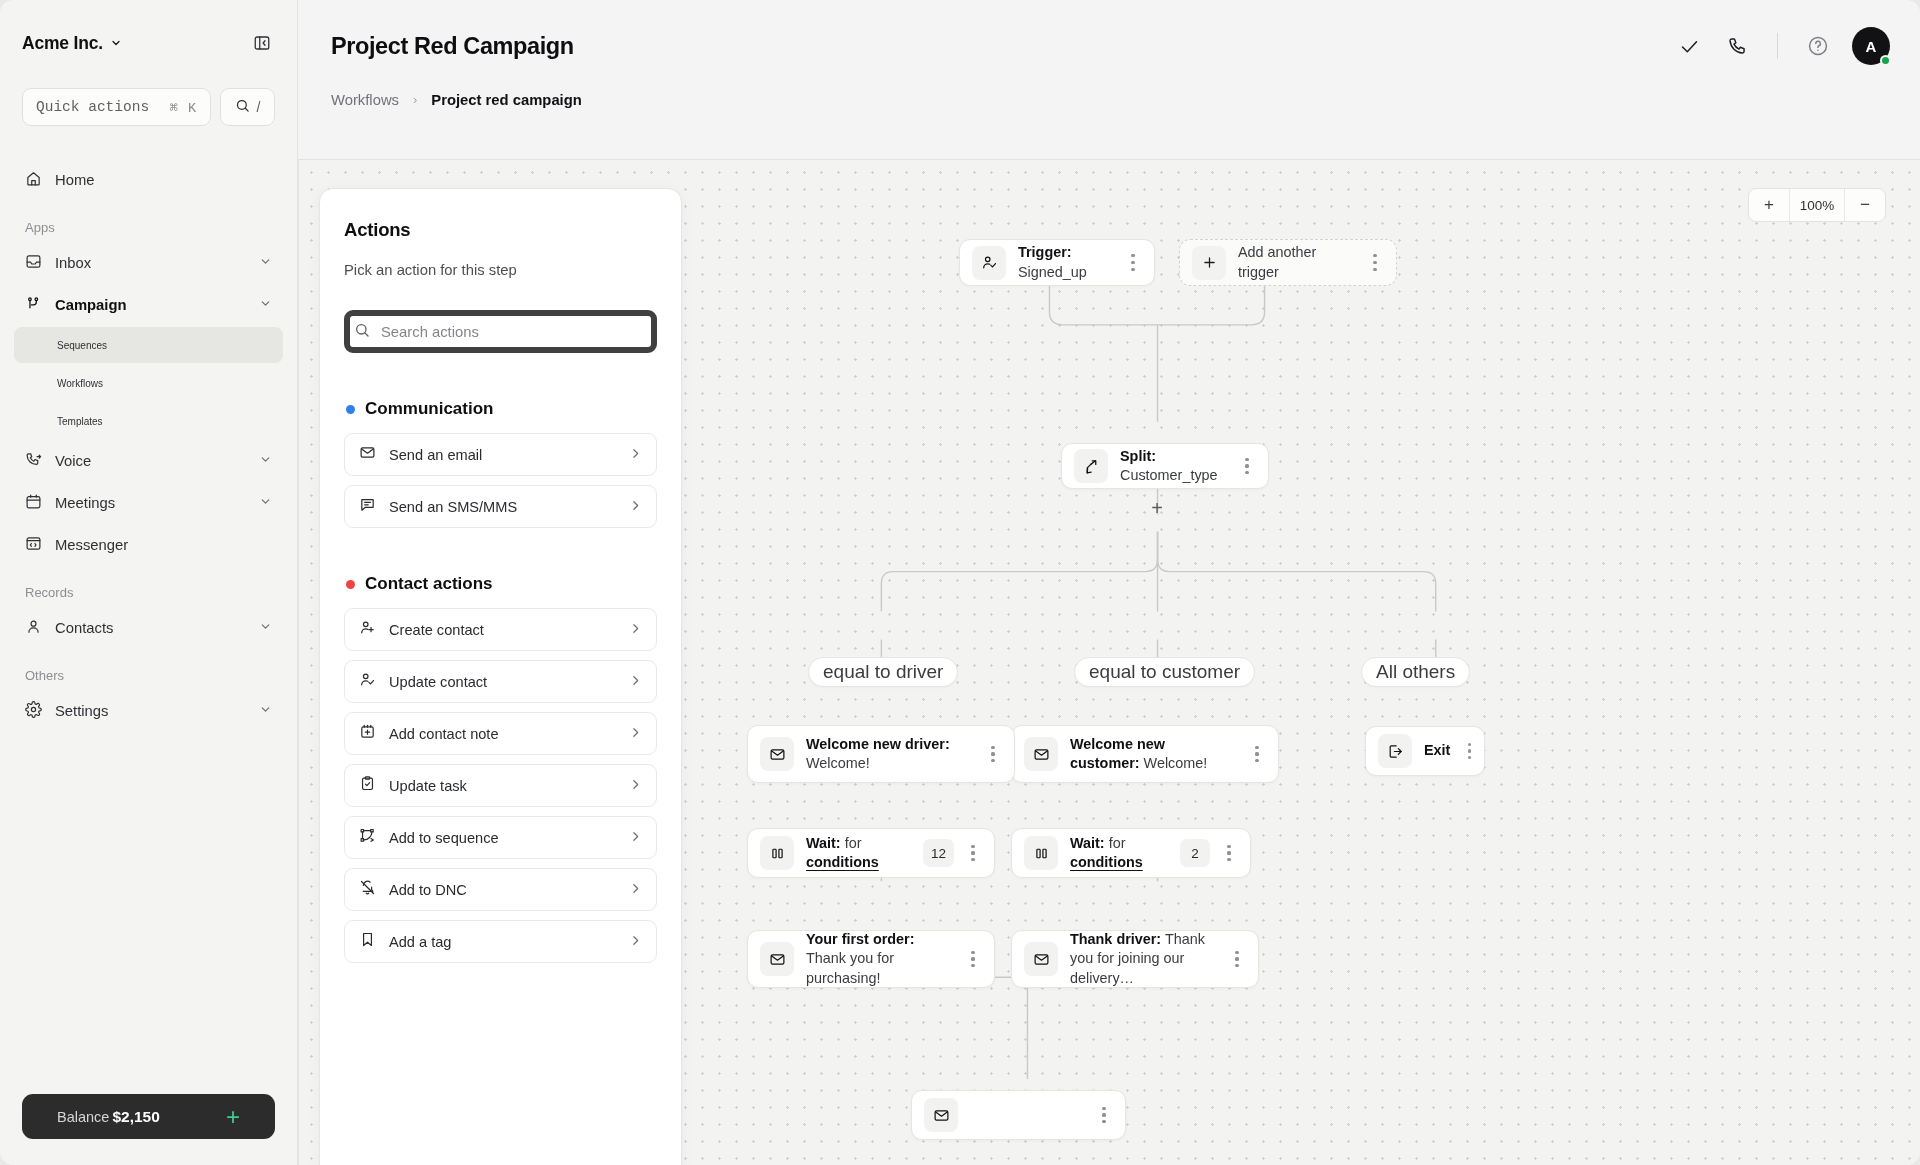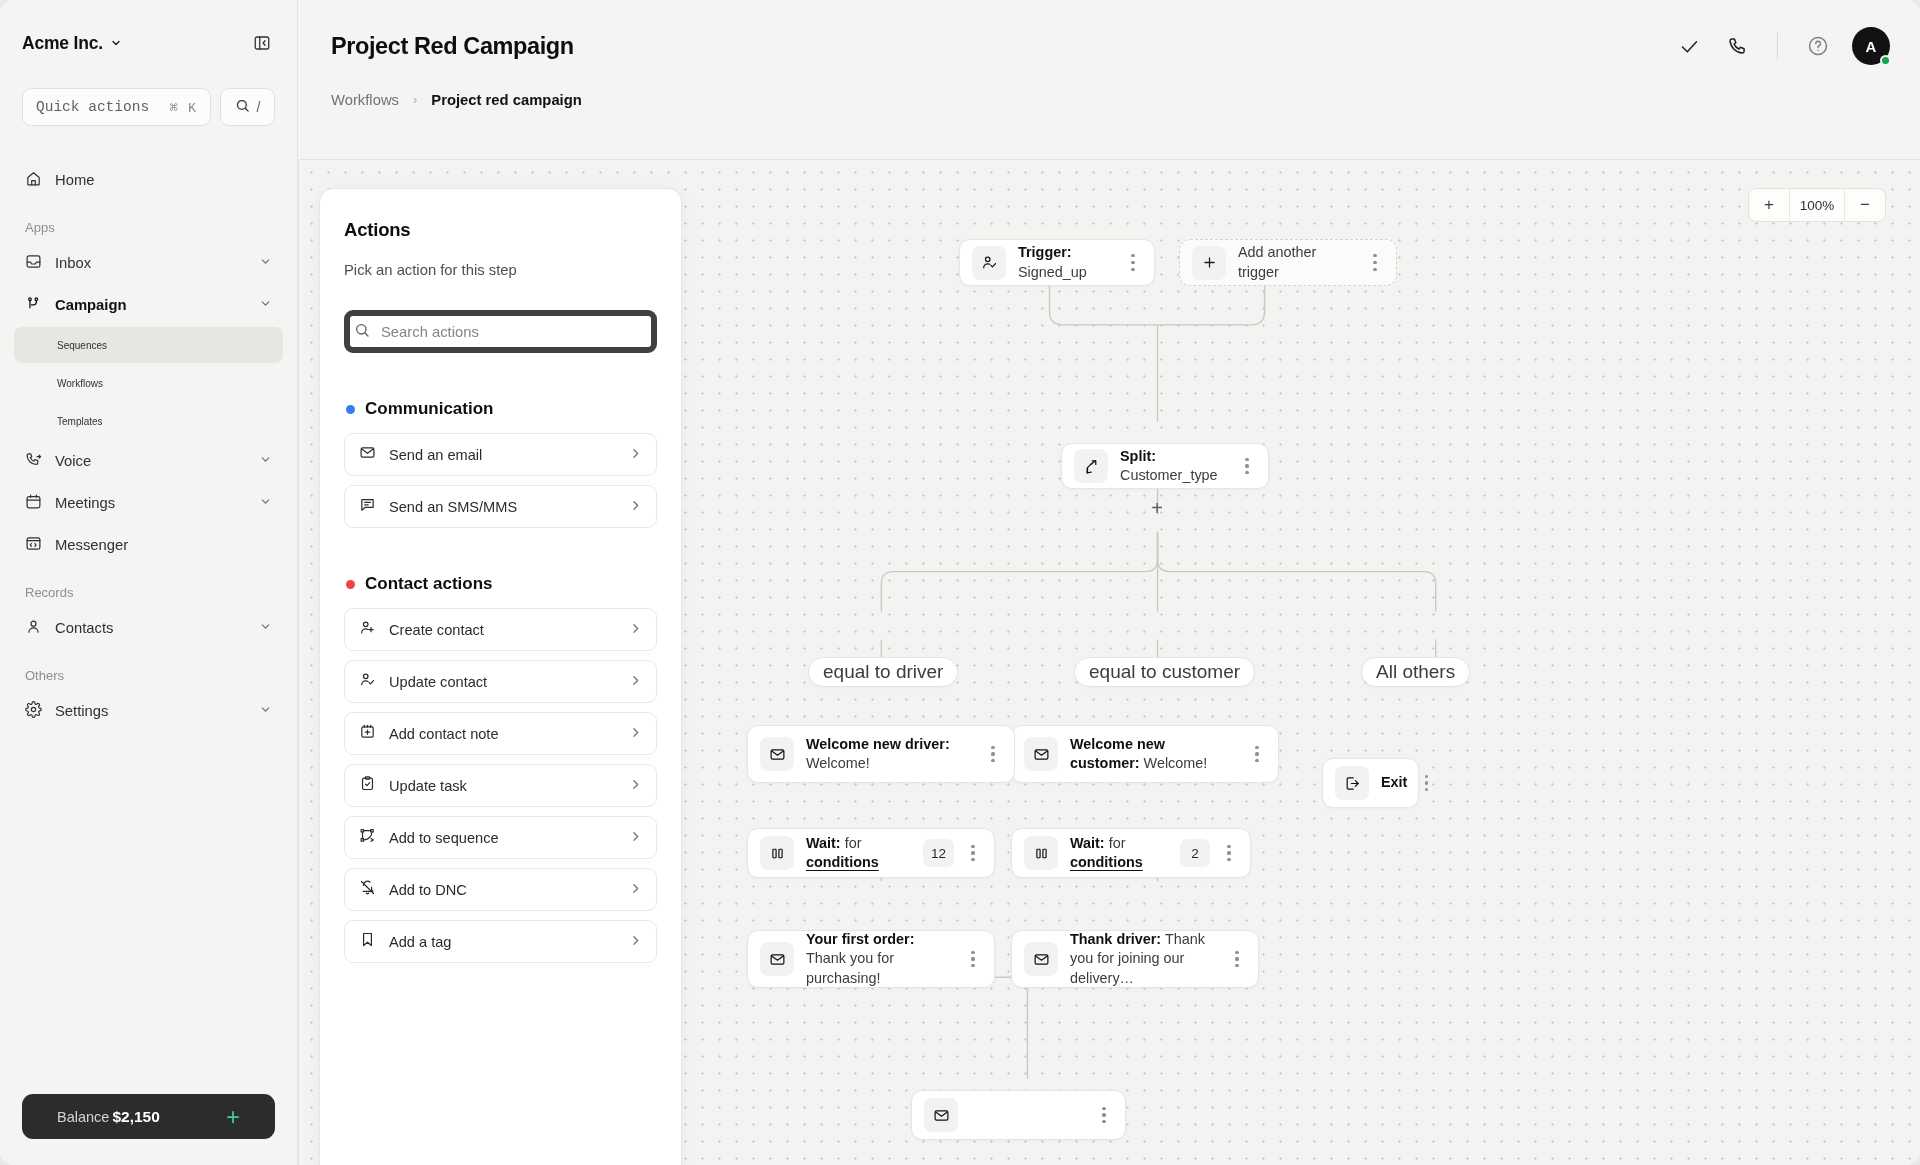--- a/index.html
+++ b/index.html
@@ -759,21 +759,21 @@
           <b>Welcome new driver:</b>
           <span>Welcome!</span>
         </span>
         <span class="kebab">
             <i></i>
             <i></i>
             <i></i>
           </span>
       </div>
 
-      <div class="node" style="left:1023px; top:566px; width:97px; height:50px;margin-top:32px;">
+      <div class="node" style="left:1066px; top:566px; width:120px; height:50px;">
         <span class="node-ico">
           <svg width="17" height="17" viewBox="0 0 24 24" fill="none" stroke="#111114" stroke-width="1.7" stroke-linecap="round" stroke-linejoin="round">
               <path d="M13 4H6a1.5 1.5 0 0 0-1.5 1.5v13A1.5 1.5 0 0 0 6 20h7"></path>
               <polyline points="16 8 20 12 16 16"></polyline>
               <line x1="20" y1="12" x2="10.5" y2="12"></line>
             </svg>
         </span>
         <span class="node-text">
           <b>Exit</b>
         </span>

